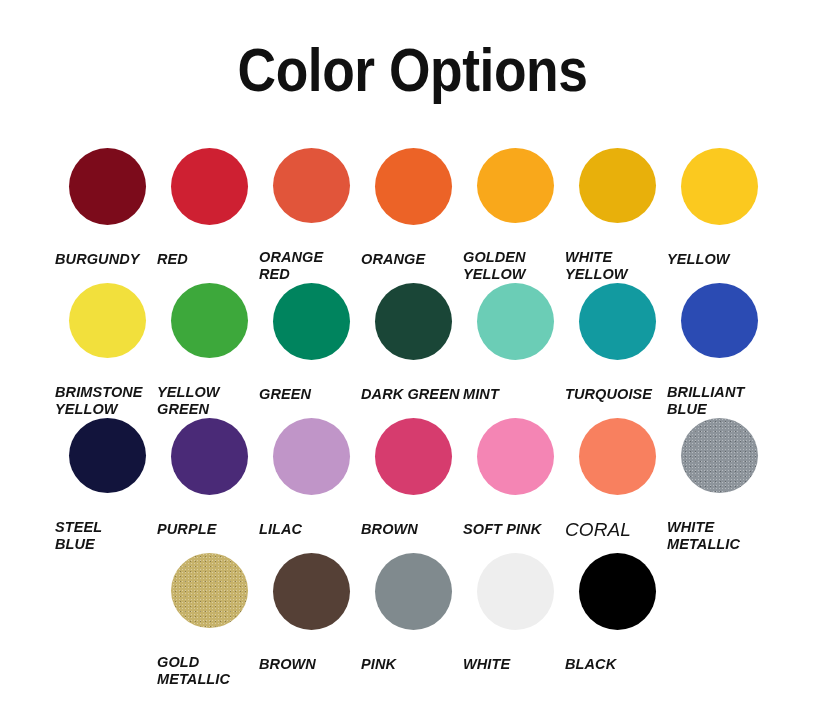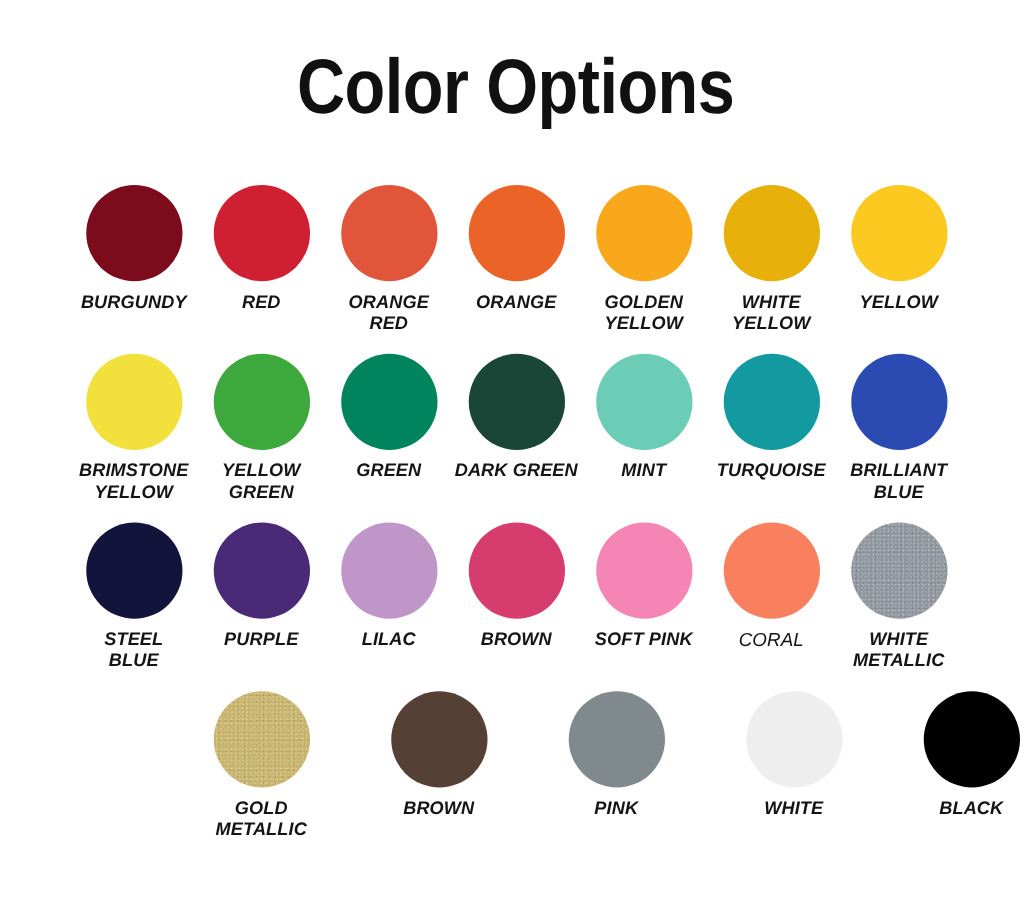--- a/index.html
+++ b/index.html
@@ -39,21 +39,20 @@
 
   .swatch-row {
     display: flex;
     flex-direction: row;
     width: 716px;
     height: 135px;
   }
   .swatch-row.row-last {
     padding-left: 102px;
     box-sizing: border-box;
-    gap: 40px;
   }
 
   .swatch-cell {
     width: 102px;
     display: flex;
     flex-direction: column;
     align-items: center;
     flex: 0 0 102px;
   }
 
@@ -75,35 +74,34 @@
     border-radius: 50%;
     background-image:
       radial-gradient(rgba(255,255,255,0.55) 0.6px, transparent 0.7px),
       radial-gradient(rgba(0,0,0,0.30) 0.6px, transparent 0.7px),
       radial-gradient(rgba(255,255,255,0.35) 0.5px, transparent 0.6px);
     background-size: 4px 4px, 5px 5px, 3px 3px;
     background-position: 0 0, 2px 1px, 1px 3px;
   }
 
   .swatch-label {
-    margin-top: 9px;
+    margin-top: 26px;
     font-family: "Liberation Sans", sans-serif;
     font-weight: bold;
     font-style: italic;
     font-size: 14.5px;
     line-height: 17px;
     letter-spacing: 0.1px;
     color: #141414;
-    text-align: center;
     white-space: pre-line;
     width: 104px;
   }
   .swatch-label.light {
     font-weight: normal;
-    font-size: 15px;
+    font-size: 19px;
   }
 </style>
 </head>
 <body>
 
 <h1 id="page-title">Color Options</h1>
 
 <div class="palette">
     <div class="swatch-row">
       <div class="swatch-cell">

